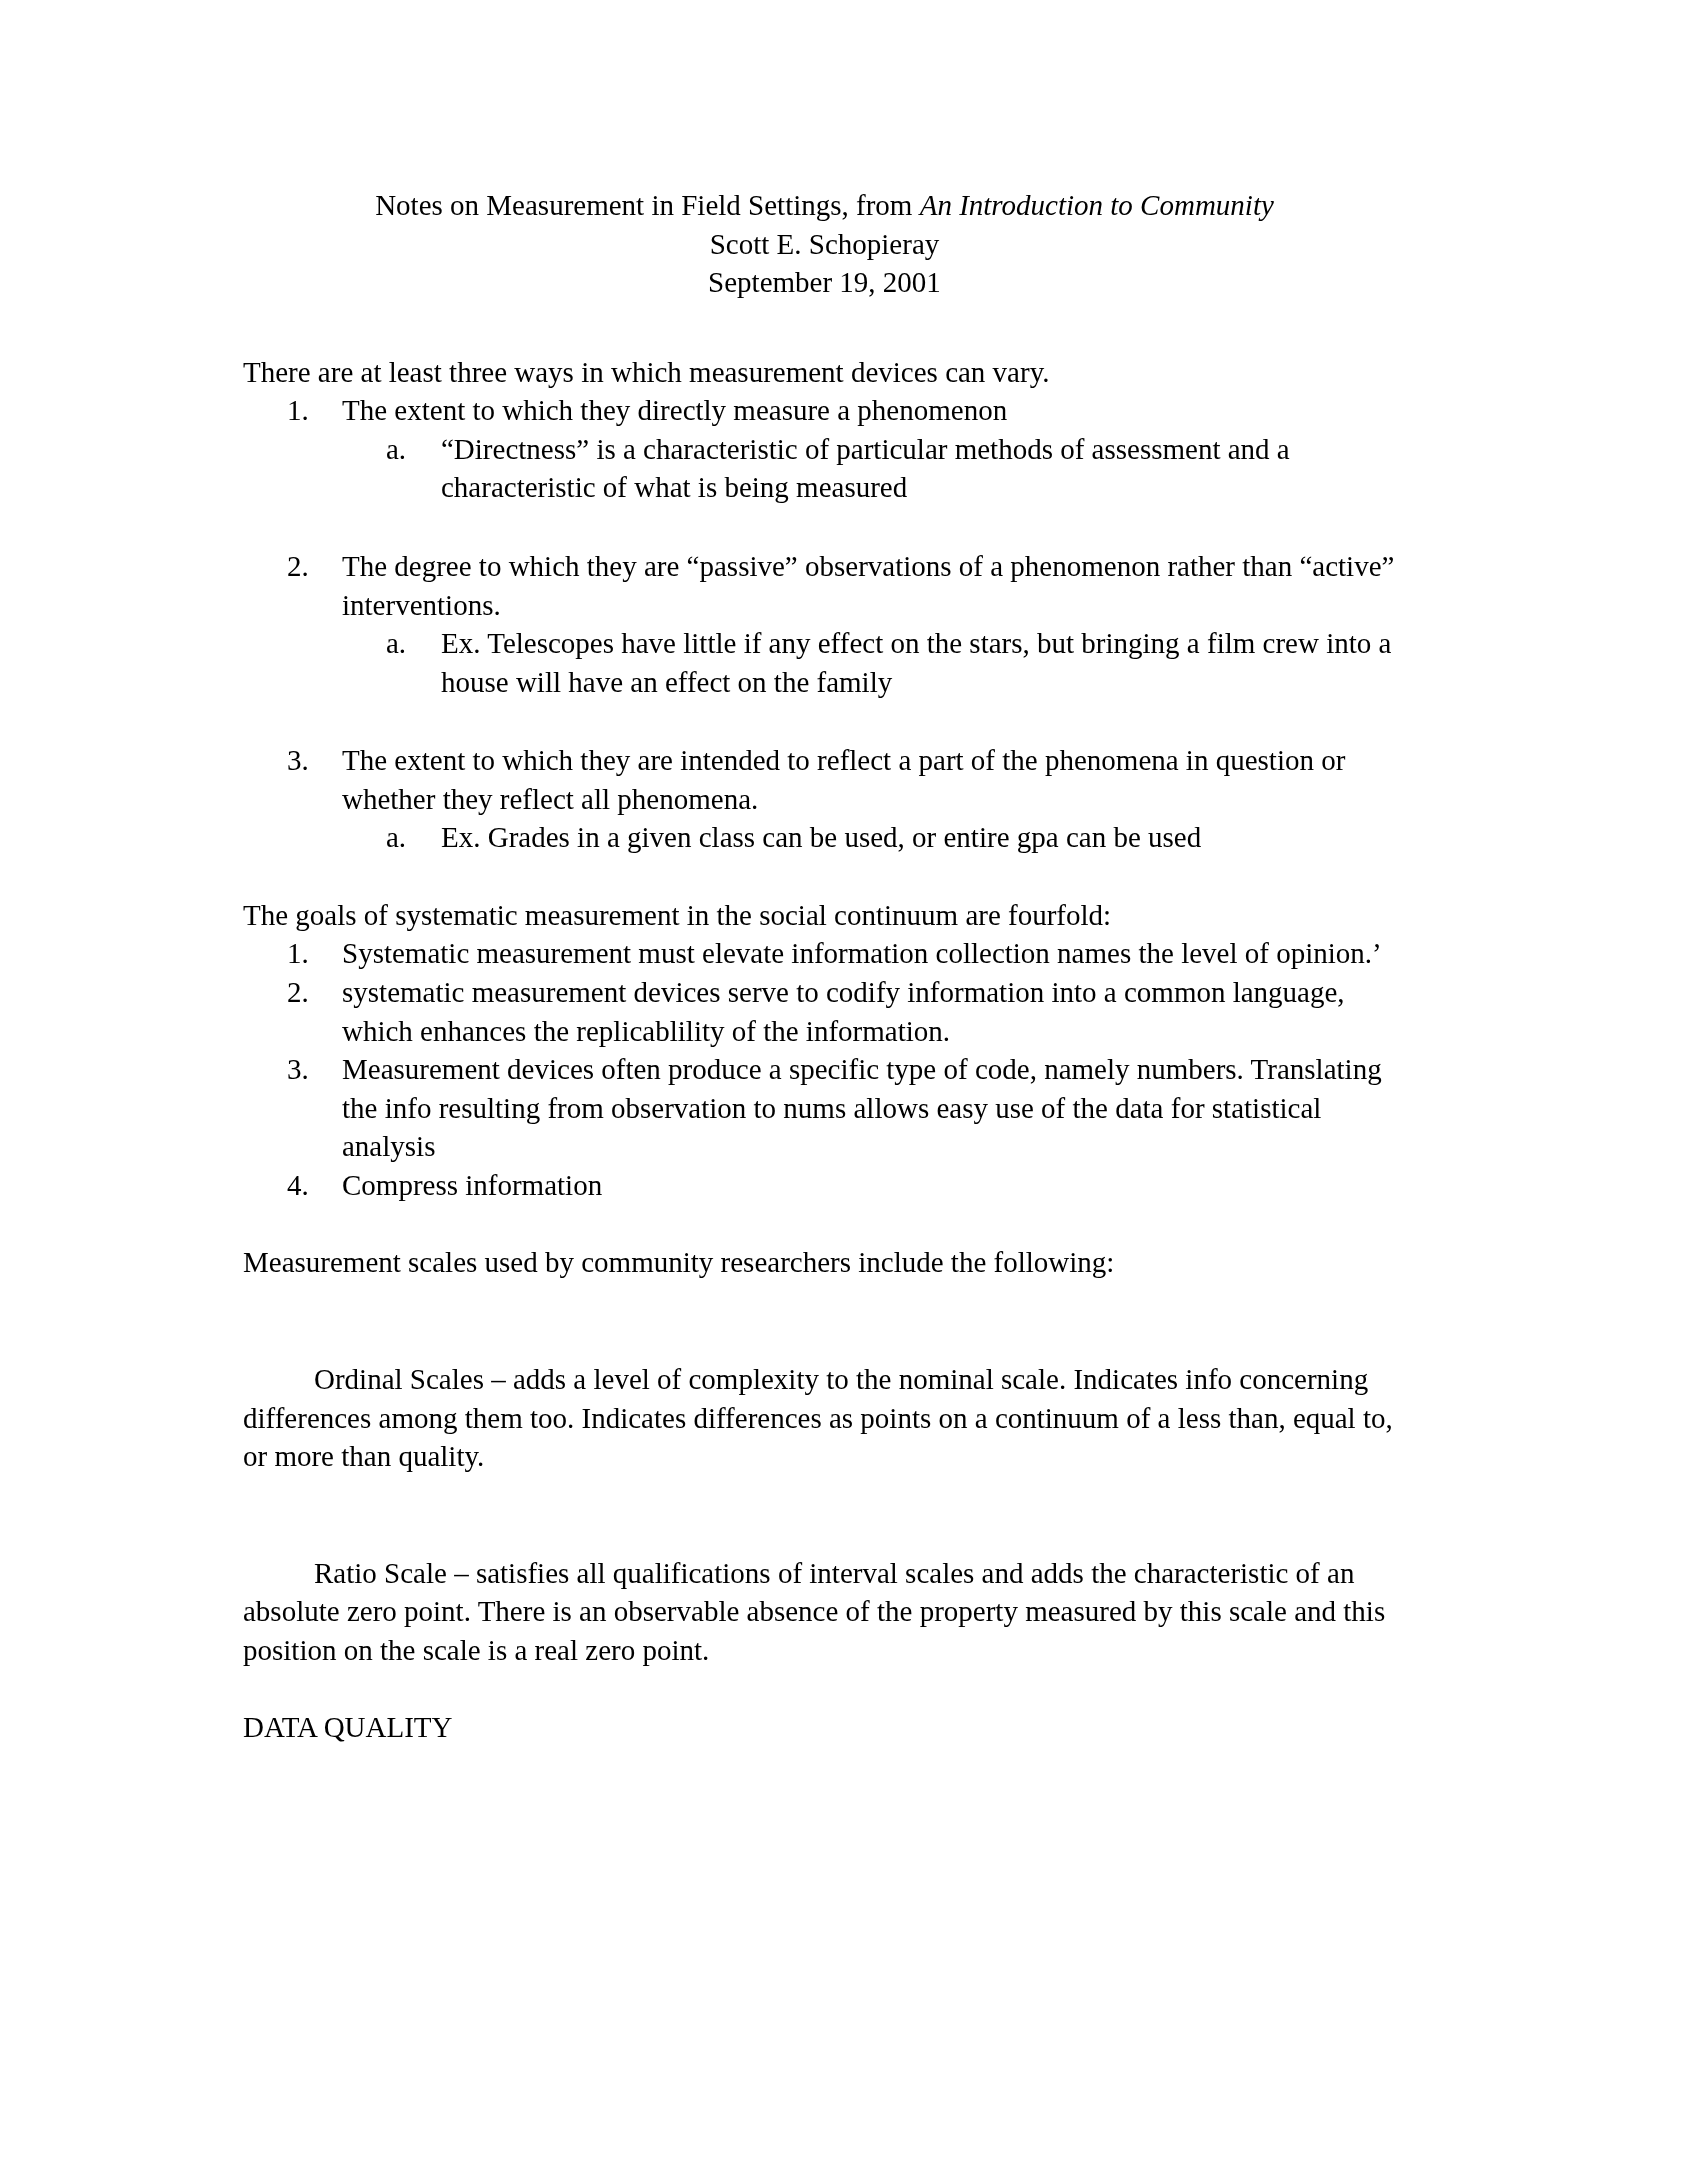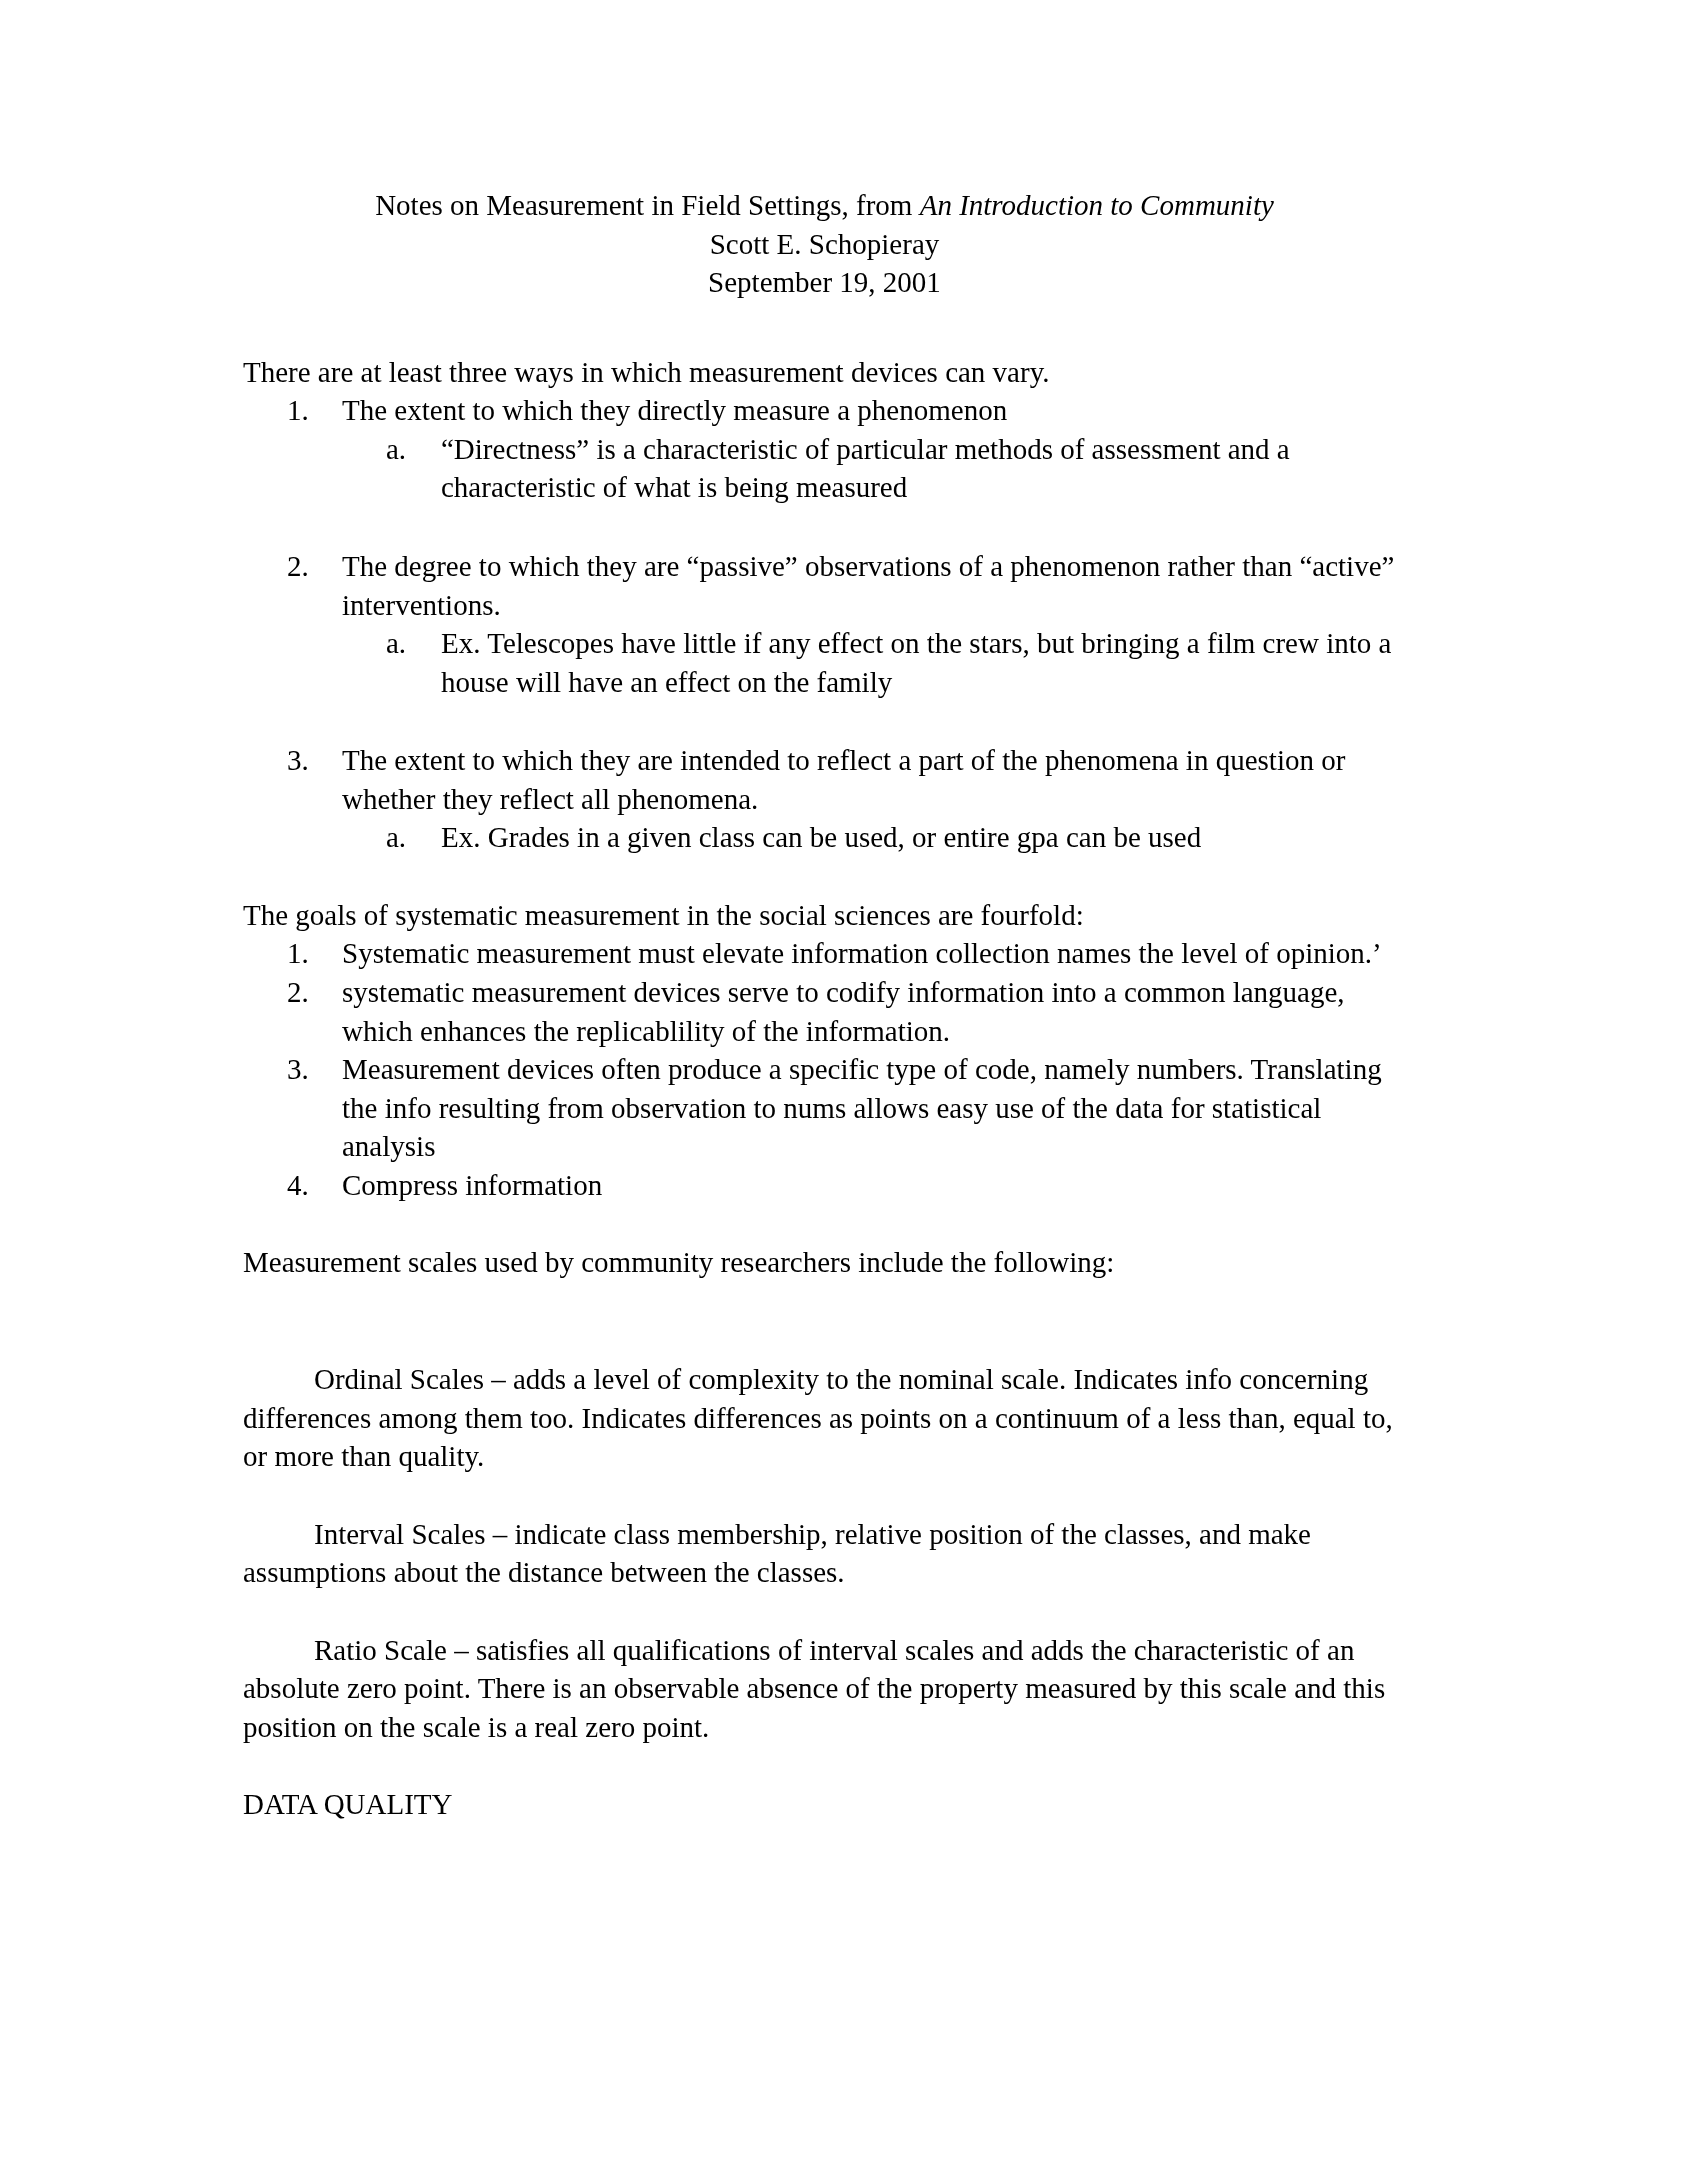--- a/index.html
+++ b/index.html
@@ -142,21 +142,21 @@
           <li>
             <span class="marker">a.</span>
             <span class="li-text">Ex. Grades in a given class can be used, or entire gpa can be used</span>
           </li>
         </ol>
       </li>
     </ol>
 
     <div class="spacer-line"></div>
 
-    <p class="para section-heading">The goals of systematic measurement in the social sciences are fourfold:</p>
+    <p class="para section-heading">The goals of systematic measurement in the social continuum are fourfold:</p>
 
     <ol class="lvl1">
       <li>
         <span class="marker">1.</span>
         <span class="li-text">Systematic measurement must elevate information collection names the level of opinion.’</span>
       </li>
       <li>
         <span class="marker">2.</span>
         <span class="li-text">systematic measurement devices serve to codify information into a common language, which enhances the replicablility of the information.</span>
       </li>
@@ -173,21 +173,20 @@
     <div class="spacer-line"></div>
 
     <p class="para section-heading">Measurement scales used by community researchers include the following:</p>
 
     <div class="spacer-line"></div>
 
     <div class="spacer-line"></div>
     <p class="para indent-first">Ordinal Scales – adds a level of complexity to the nominal scale. Indicates info concerning differences among them too. Indicates differences as points on a continuum of a less than, equal to, or more than quality.</p>
 
     <div class="spacer-line"></div>
-    <p class="para indent-first">Interval Scales – indicate class membership, relative position of the classes, and make assumptions about the distance between the classes.</p>
 
     <div class="spacer-line"></div>
     <p class="para indent-first">Ratio Scale – satisfies all qualifications of interval scales and adds the characteristic of an absolute zero point. There is an observable absence of the property measured by this scale and this position on the scale is a real zero point.</p>
 
     <div class="spacer-line"></div>
 
     <p class="para">DATA QUALITY</p>
 
   </div>
 </div>

